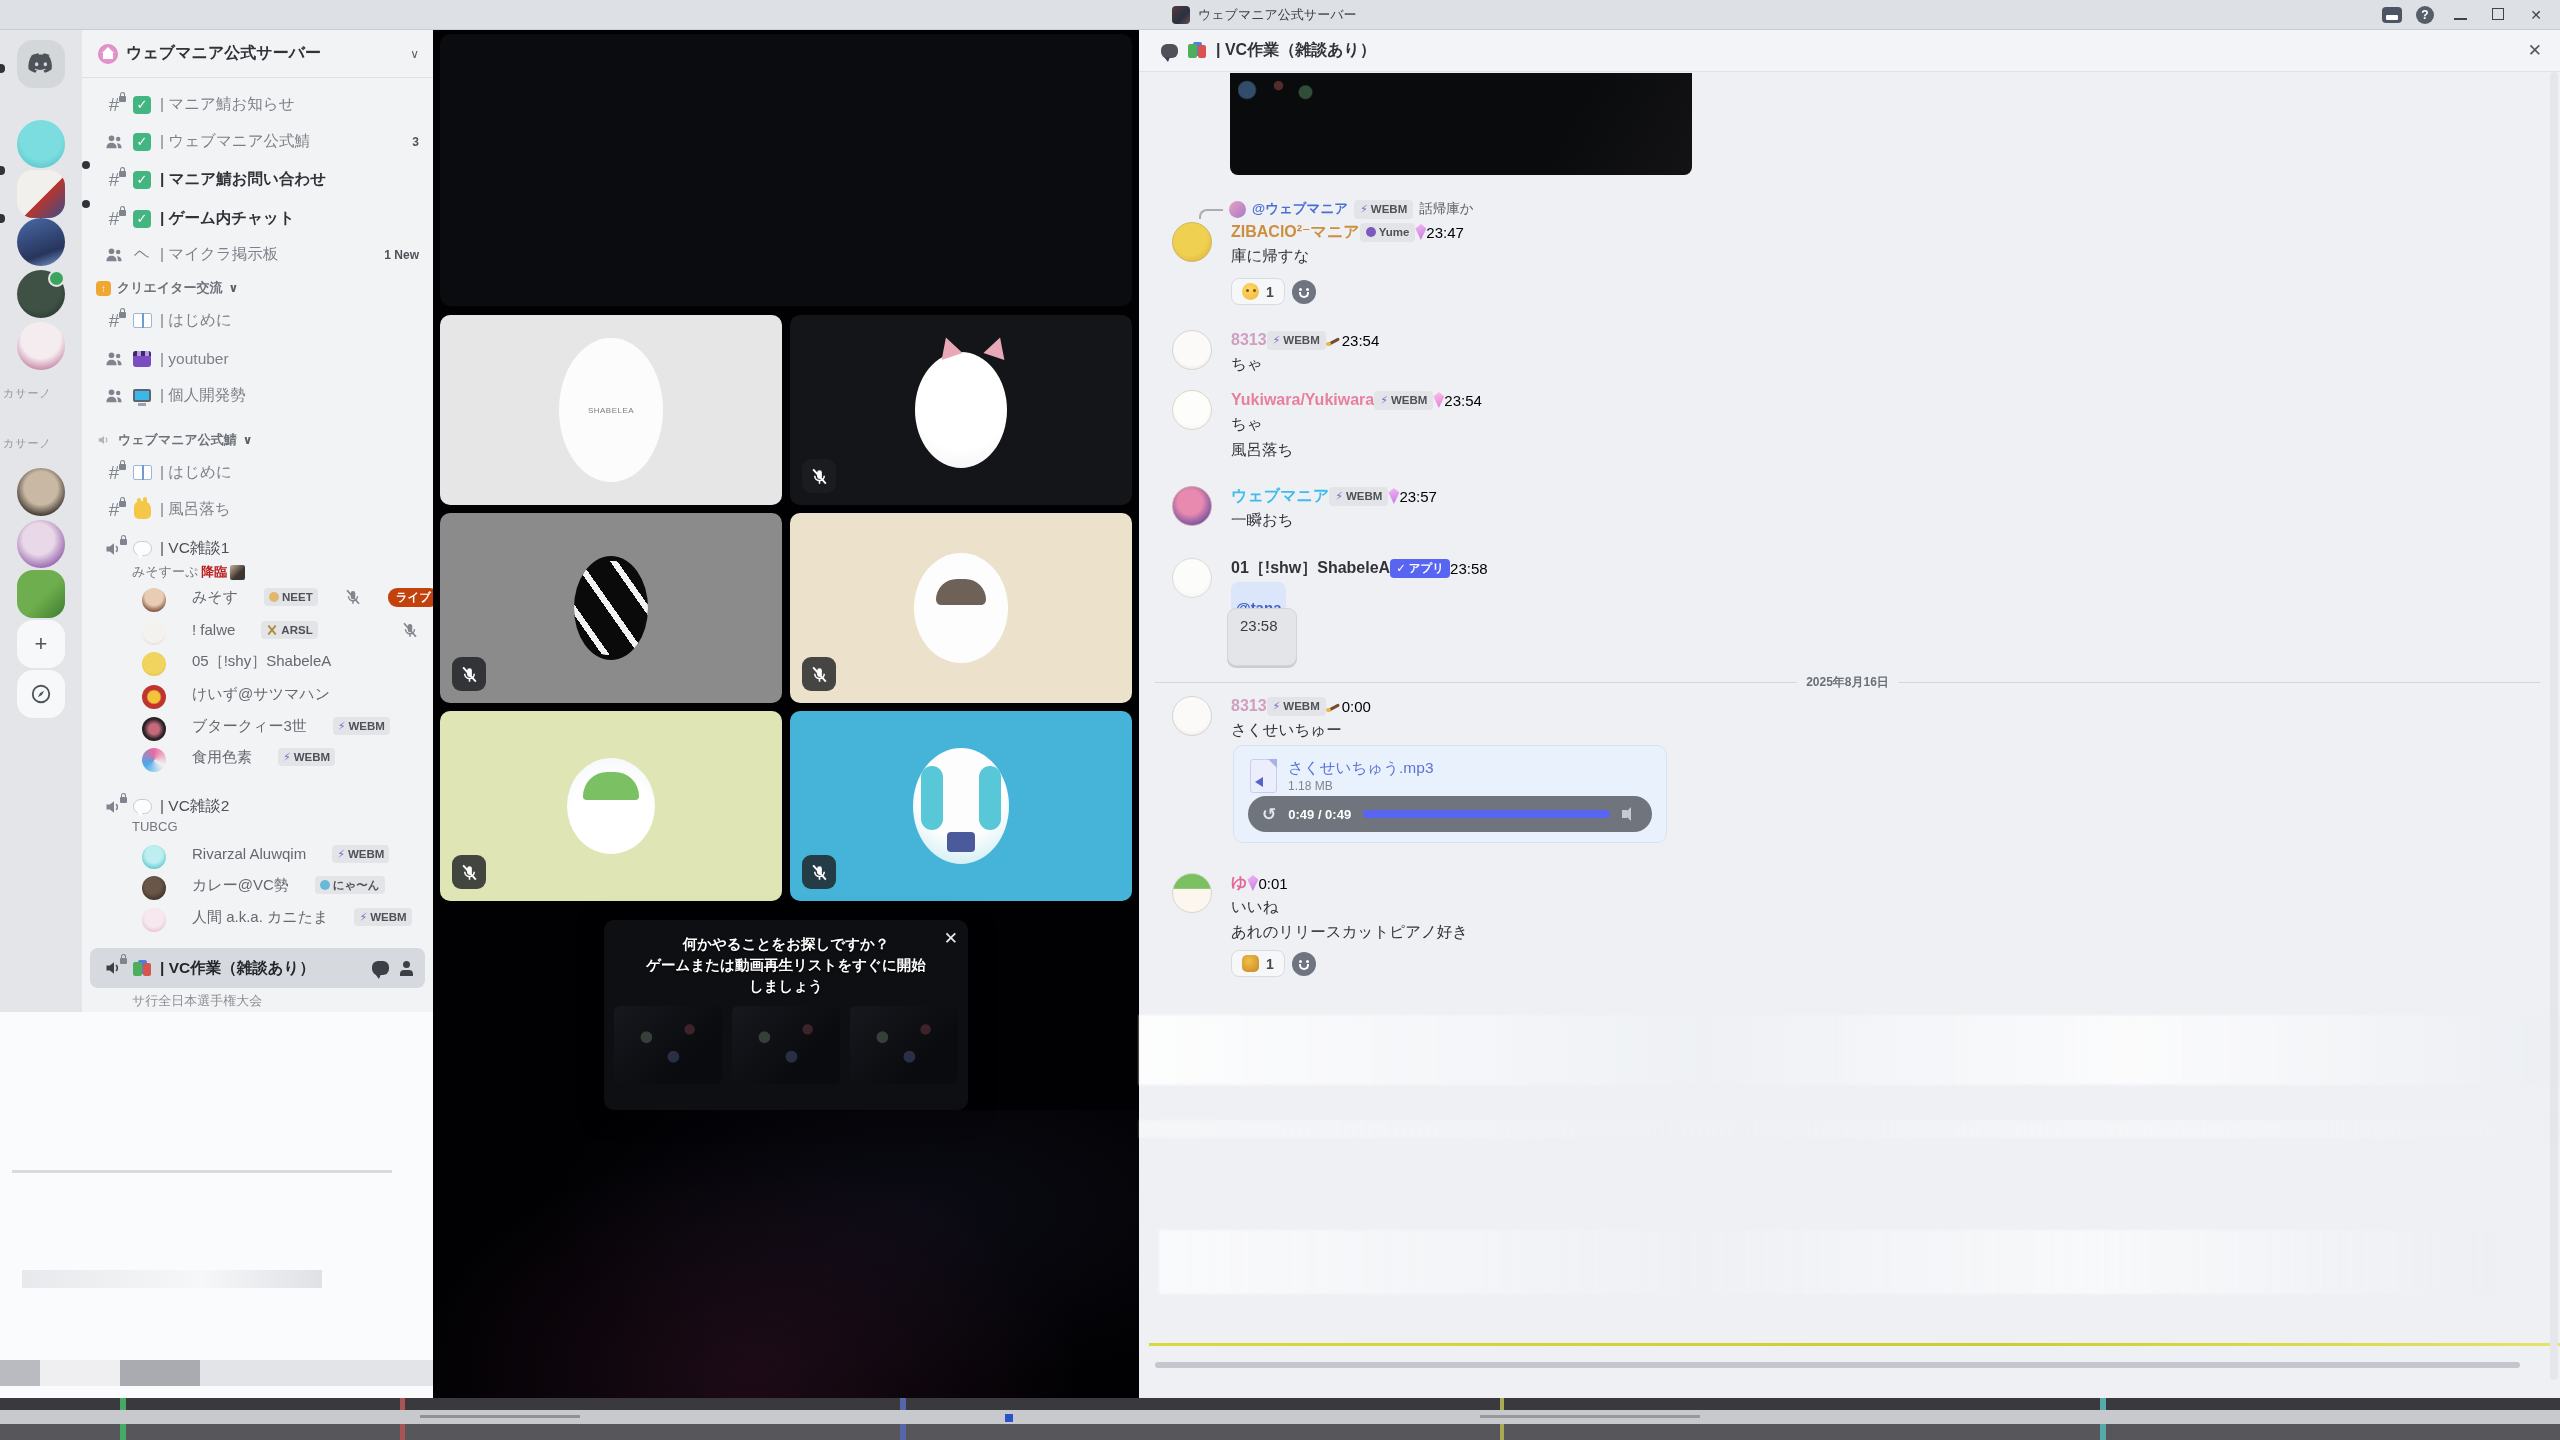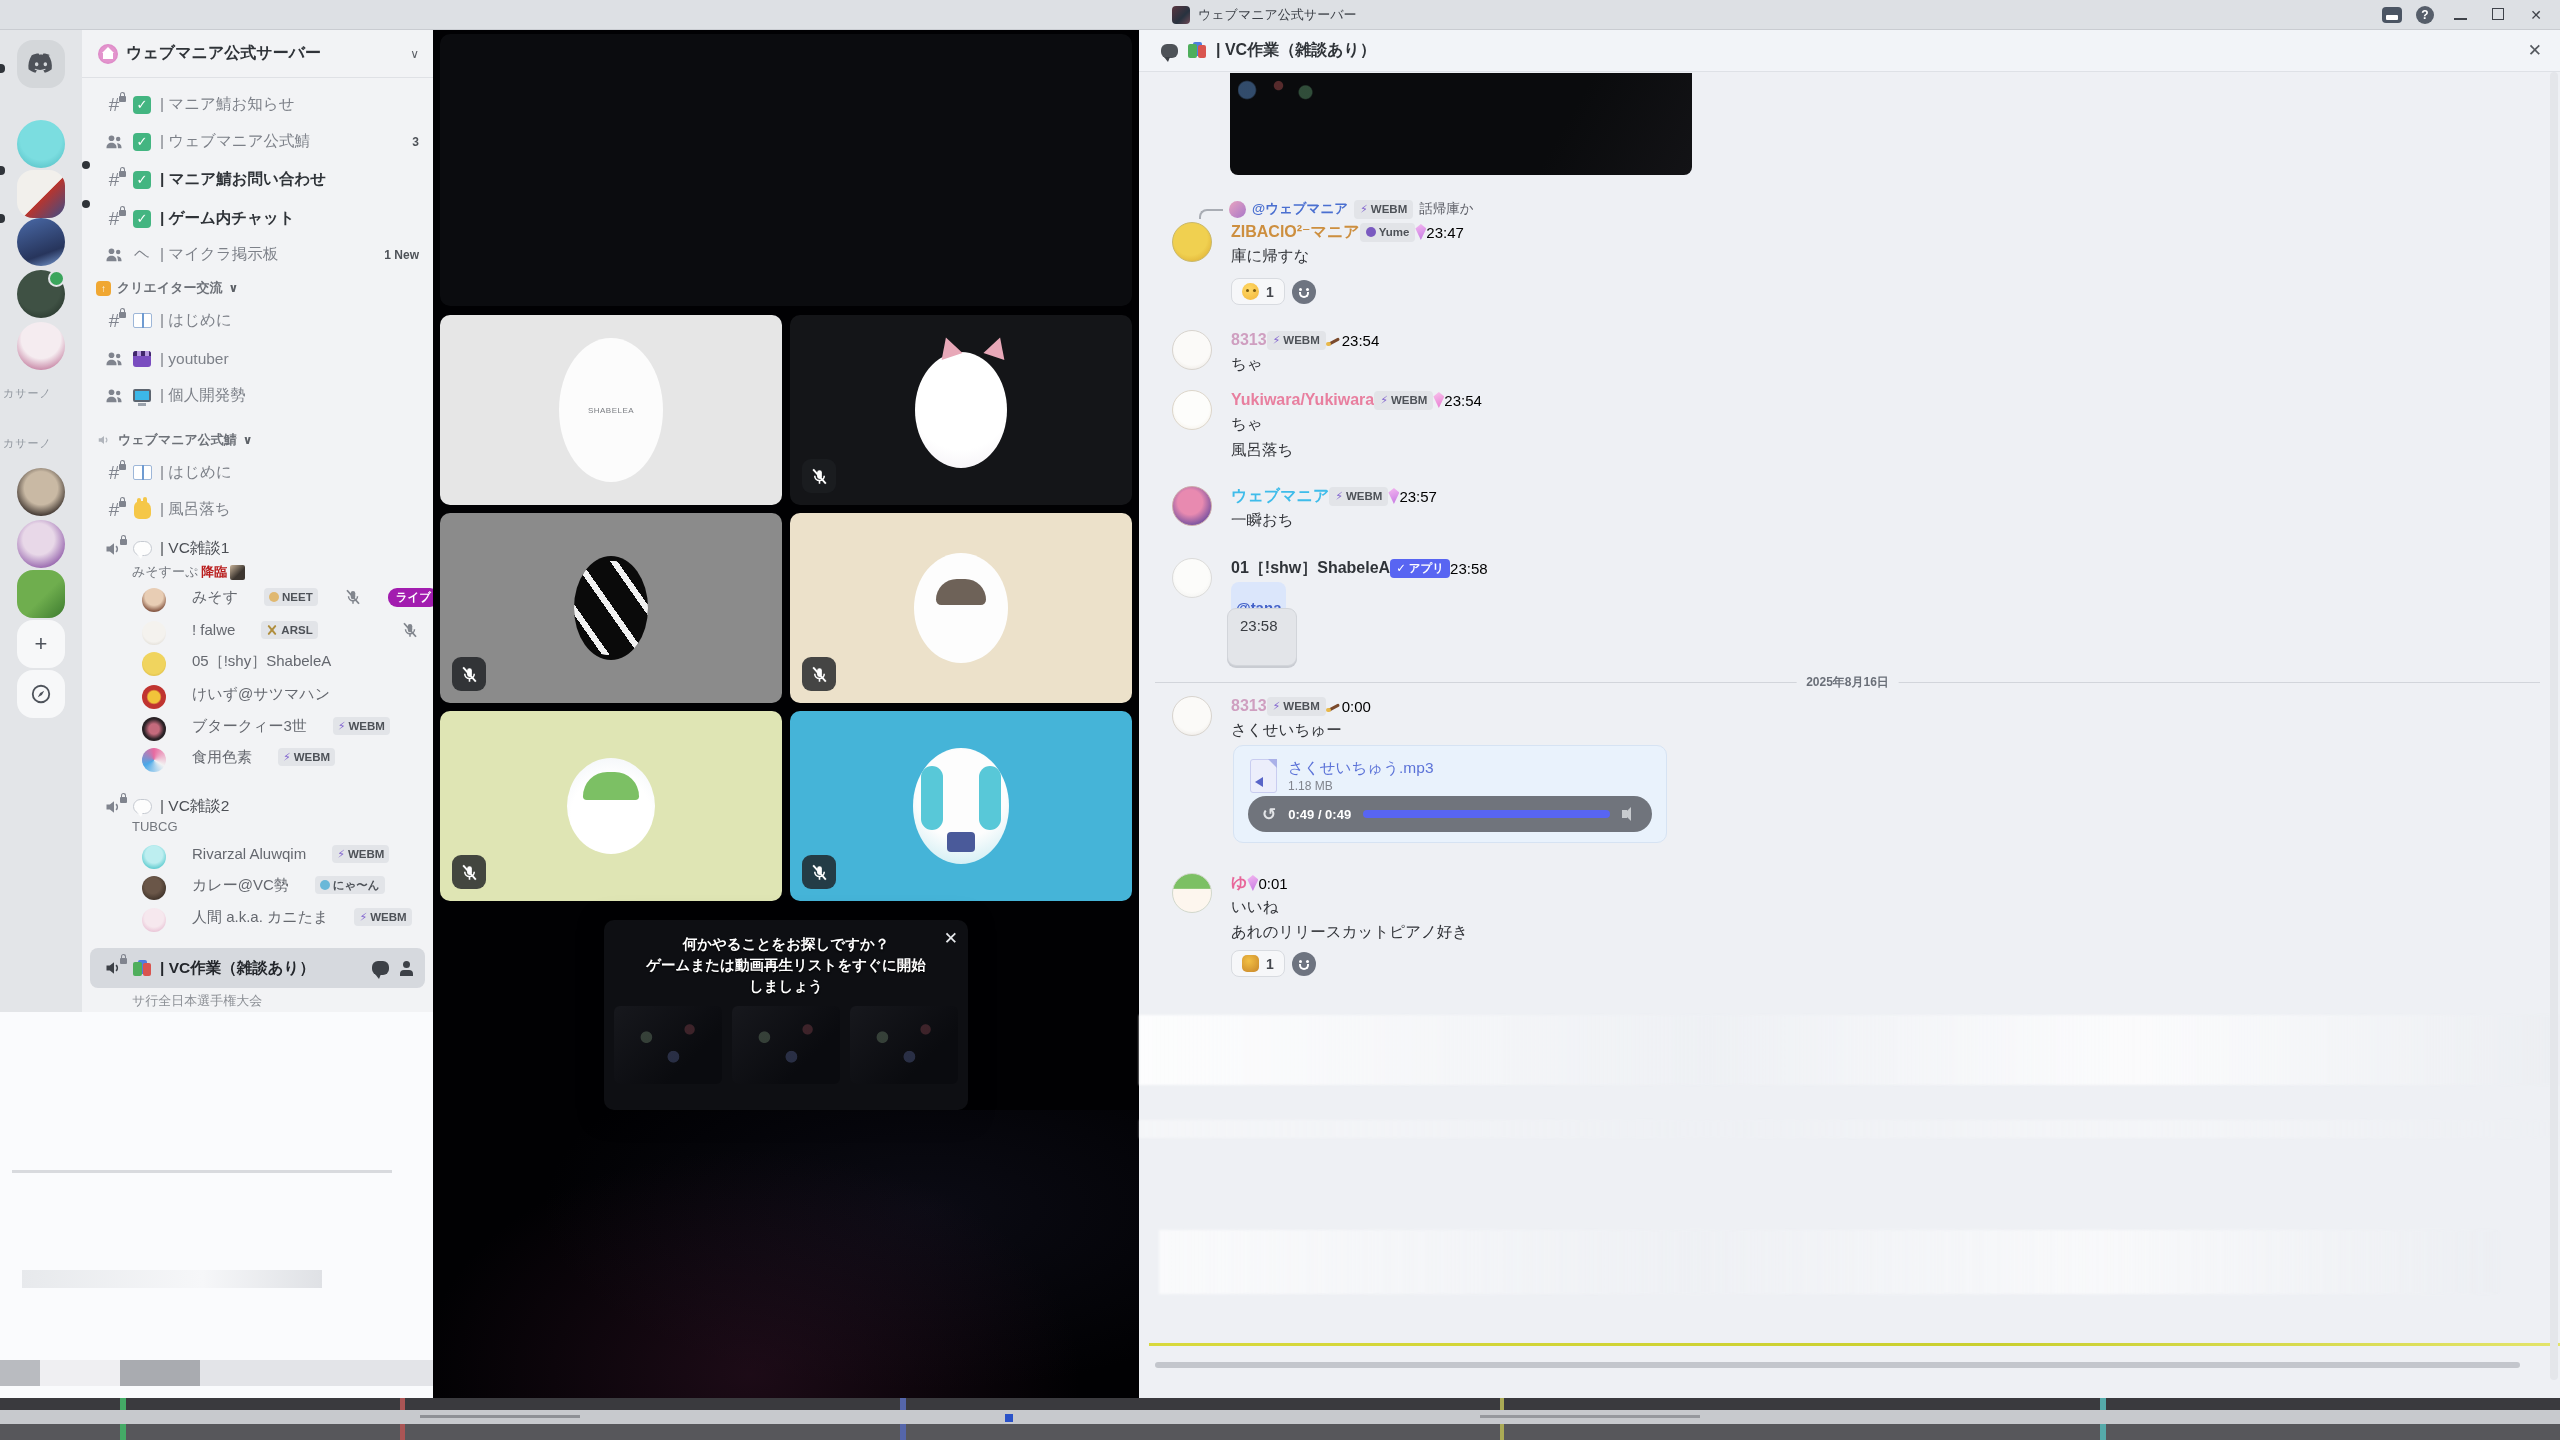--- a/index.html
+++ b/index.html
@@ -78,21 +78,21 @@
   .vmember{position:absolute;left:46px;right:8px;height:30px;border-radius:6px;display:flex;align-items:flex-start;gap:26px;padding:0 6px 0 14px;}
   .mavatar{width:24px;height:24px;border-radius:50%;flex:none;}
   .mname{font-size:15px;color:#65686f;white-space:nowrap;}
   .mbadge{height:18px;display:flex;align-items:center;gap:3px;background:#e2e4e8;border-radius:4px;padding:0 5px;font-size:11.5px;font-weight:700;color:#4e5258;flex:none;}
   .bolt{color:#8467d0;font-size:11px;}
   .mb-circle{width:10px;height:10px;border-radius:50%;flex:none;}
   .swords{width:12px;height:12px;position:relative;}
   .swords::before,.swords::after{content:"";position:absolute;left:5px;top:0;width:2px;height:12px;background:#b08e3e;border-radius:1px;}
   .swords::before{transform:rotate(40deg);}  .swords::after{transform:rotate(-40deg);}
   .mic-off-s{margin-left:auto;width:18px;height:18px;color:#82868e;flex:none;}
-  .live-badge{background:#a21caf;color:#fff;font-size:11.5px;font-weight:700;border-radius:9px;padding:2px 8px;flex:none;}
+  .live-badge{background:#c2410c;color:#fff;font-size:11.5px;font-weight:700;border-radius:9px;padding:2px 8px;flex:none;}
   .vstatus{position:absolute;left:50px;font-size:13px;color:#72767d;display:flex;align-items:center;gap:3px;white-space:nowrap;}
   .vstatus .bold-part{font-weight:800;color:#b91c1c;font-family:"Liberation Serif","DejaVu Serif",serif;}
   .mini-img{width:15px;height:15px;background:linear-gradient(135deg,#c9b49a,#3d3630 60%);border-radius:2px;display:inline-block;}
   .vc-selected{position:absolute;left:8px;right:8px;height:40px;background:#d6d9de;border-radius:8px;display:flex;align-items:center;gap:8px;padding:0 10px 0 14px;color:#23262b;font-weight:700;font-size:15.5px;}
   .row-icons-right{margin-left:auto;display:flex;gap:10px;align-items:center;color:#3d4147;}
   .bubble-solid{width:17px;height:14px;background:#3d4147;border-radius:6px;position:relative;}
   .bubble-solid::after{content:"";position:absolute;left:3px;bottom:-4px;border-left:4px solid transparent;border-right:2px solid transparent;border-top:5px solid #3d4147;}
   .person-add{width:16px;height:15px;position:relative;}
   .person-add::before{content:"";position:absolute;left:4px;top:0;width:7px;height:7px;border-radius:50%;background:#3d4147;}
   .person-add::after{content:"";position:absolute;left:1px;bottom:0;width:13px;height:6px;border-radius:4px 4px 0 0;background:#3d4147;}

